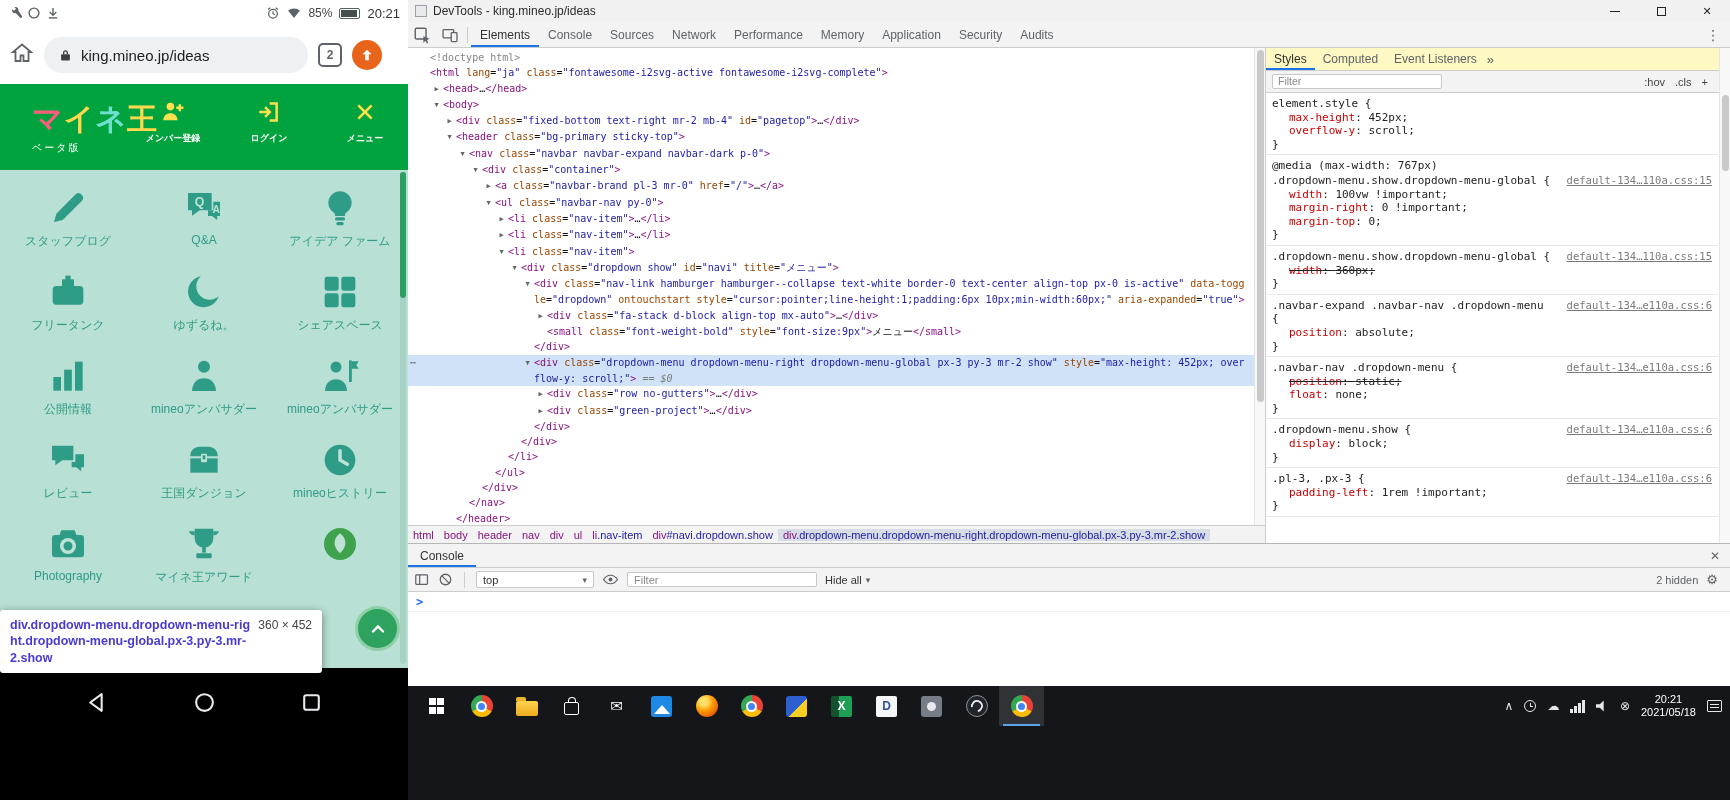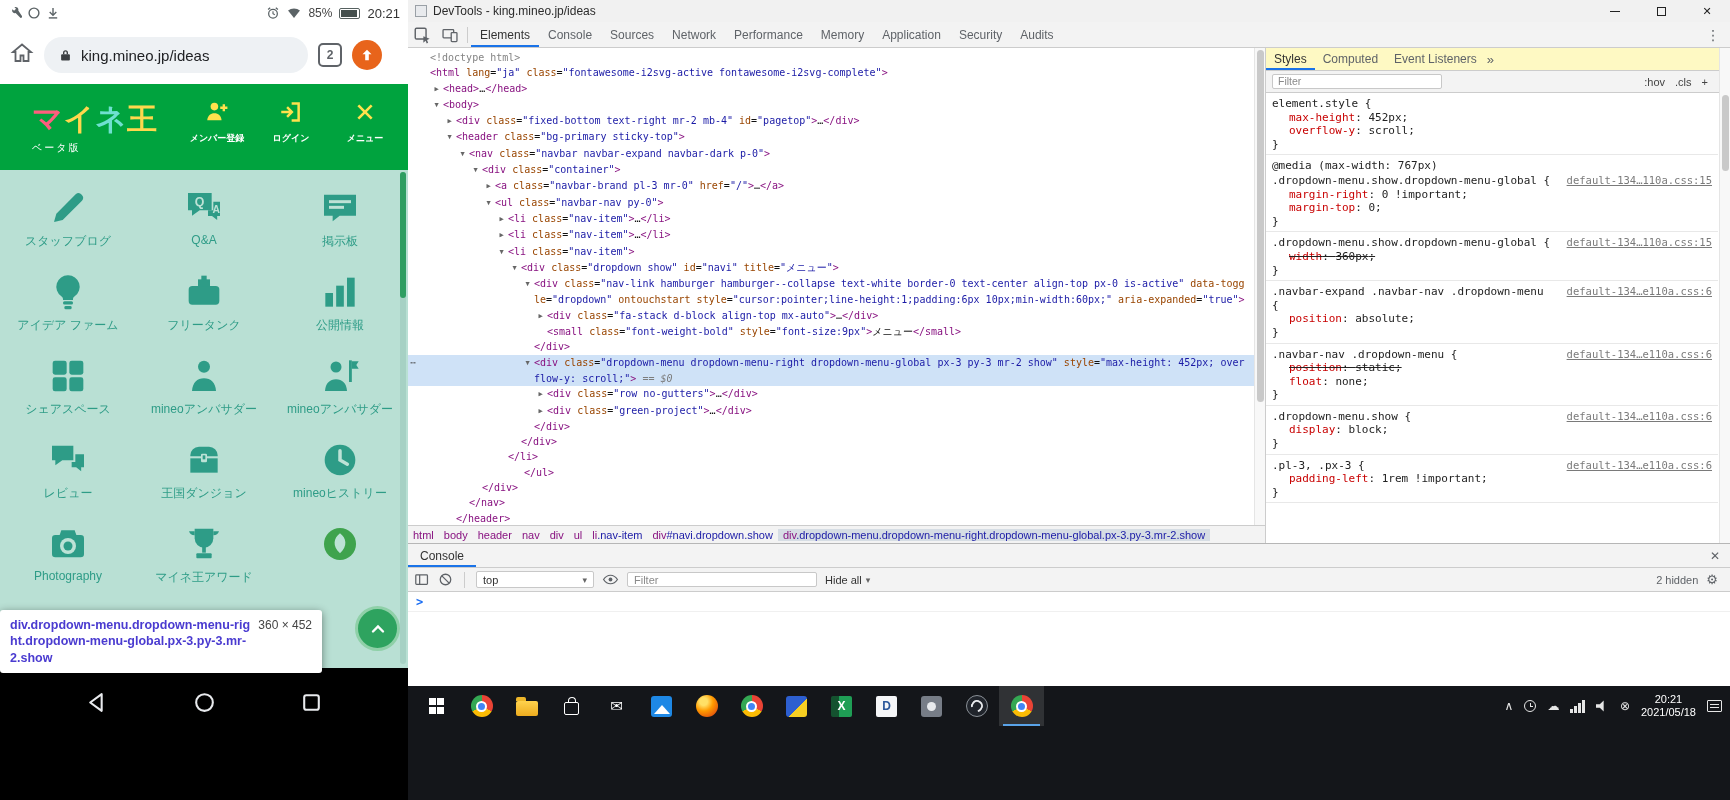--- a/index.html
+++ b/index.html
@@ -22,21 +22,21 @@
 .url-pill{width:264px;height:36px;border-radius:18px;background:#eef1f4;display:flex;align-items:center;gap:8px;padding:0 14px}
 .url-pill svg{width:15px;height:15px;fill:#3c4043;flex:0 0 auto}
 .url-txt{font-size:15px;color:#202124;white-space:nowrap}
 .tabbox{width:24px;height:24px;border:2px solid #5f6368;border-radius:5px;display:flex;align-items:center;justify-content:center;font-size:12px;font-weight:bold;color:#5f6368}
 .upd{width:30px;height:30px;border-radius:50%;background:#e8641b;display:flex;align-items:center;justify-content:center}
 .upd svg{width:18px;height:18px;fill:#fff}
 .p-header{height:86px;background:#00a33e;position:relative;display:flex;align-items:center}
 .logo{margin-left:32px}
 .logo-chars span{font-size:30px;font-weight:bold;letter-spacing:1px}
 .logo-sub{color:#fff;font-size:10px;margin-top:1px;letter-spacing:2px}
-.hacts{position:absolute;right:8px;top:15px;display:flex;gap:4px}
+.hacts{position:absolute;right:8px;top:15px;display:flex;gap:26px}
 .hact{width:70px;text-align:center}
 .hact svg{width:26px;height:26px;fill:#ffe14d}
 .hlabel{display:block;color:#fff;font-size:9px;font-weight:bold;margin-top:3px;white-space:nowrap}
 .p-menu{position:absolute;top:170px;left:0;width:408px;height:498px;background:#b9e0d4;display:grid;grid-template-columns:repeat(3,1fr);align-content:start;padding-top:10px;overflow:hidden}
 .mcell{height:84px;display:flex;flex-direction:column;align-items:center;padding-top:8px}
 .mcell svg{width:40px;height:40px}
 .mlabel{font-size:12px;color:#2e9c87;margin-top:5px;white-space:nowrap}
 .p-scroll{position:absolute;top:172px;right:2px;width:6px;height:492px;background:rgba(0,80,55,.10);border-radius:3px;z-index:3}
 .p-scroll i{position:absolute;top:0;left:0;width:6px;height:126px;background:#2f9e62;border-radius:3px}
 .p-fab{position:absolute;left:355px;top:606px;width:45px;height:45px;border-radius:50%;background:#2ea35f;border:3px solid #8fd0a8;display:flex;align-items:center;justify-content:center;z-index:4}
@@ -232,58 +232,56 @@
           <svg viewBox="0 0 24 24" fill="#2e9c87">
             <path d="M2.4 3h14.2v10.4H9.4L4.8 16.6v-3.2H2.4z"></path>
             <path d="M17.6 8.2h4v8.6h-1.7v2.4l-3.1-2.4h-2.4v-3.4h3.2z"></path>
             <text x="9.4" y="10.8" font-size="7.4" font-weight="bold" text-anchor="middle" fill="#bde2d6">Q</text>
             <text x="19.4" y="14.8" font-size="6.2" font-weight="bold" text-anchor="middle" fill="#bde2d6">A</text>
           </svg>
           <span class="mlabel">Q&amp;A</span>
         </div>
         <div class="mcell">
           <svg viewBox="0 0 24 24" fill="#2e9c87">
-            <path d="M2.4 4h19.2v12.6h-9.8l-4.2 3.4v-3.4H2.4z"></path>
-            <rect x="5.4" y="7.3" width="13.2" height="1.8" fill="#bde2d6"></rect>
-            <rect x="5.4" y="10.7" width="9" height="1.8" fill="#bde2d6"></rect>
-          </svg>
-          <span class="mlabel">掲示板</span>
-        </div>
-        <div class="mcell">
-          <svg viewBox="0 0 24 24" fill="#2e9c87">
             <path d="M12 2a6.9 6.9 0 00-4 12.6c.7.5 1 1.1 1 1.8v.4h6v-.4c0-.7.3-1.3 1-1.8A6.9 6.9 0 0012 2z"></path>
             <rect x="9" y="17.6" width="6" height="1.9" rx=".9"></rect>
             <rect x="9.8" y="20.4" width="4.4" height="1.9" rx=".9"></rect>
           </svg>
           <span class="mlabel">アイデア ファーム</span>
         </div>
         <div class="mcell">
           <svg viewBox="0 0 24 24" fill="#2e9c87">
             <rect x="2.8" y="8.4" width="18.4" height="11.2" rx="2.2"></rect>
             <path d="M8.4 4.4h7.2v4.4H8.4z"></path>
             <rect x="10.4" y="2.2" width="3.2" height="2.6"></rect>
           </svg>
           <span class="mlabel">フリータンク</span>
         </div>
         <div class="mcell">
           <svg viewBox="0 0 24 24" fill="#2e9c87">
-            <rect x="3.2" y="12.6" width="4.6" height="8.2"></rect>
-            <rect x="9.7" y="8.2" width="4.6" height="12.6"></rect>
-            <rect x="16.2" y="3.4" width="4.6" height="17.4"></rect>
-          </svg>
-          <span class="mlabel">公開情報</span>
+            <path d="M20.8 14.6A9.4 9.4 0 1110.1 2.5a7.6 7.6 0 0010.7 12.1z"></path>
+          </svg>
+          <span class="mlabel">ゆずるね。</span>
         </div>
         <div class="mcell">
           <svg viewBox="0 0 24 24" fill="#2e9c87">
             <rect x="2.8" y="2.8" width="8.4" height="8.4" rx="1.4"></rect>
             <rect x="12.8" y="2.8" width="8.4" height="8.4" rx="1.4"></rect>
             <rect x="2.8" y="12.8" width="8.4" height="8.4" rx="1.4"></rect>
             <rect x="12.8" y="12.8" width="8.4" height="8.4" rx="1.4"></rect>
           </svg>
           <span class="mlabel">シェアスペース</span>
+        </div>
+        <div class="mcell">
+          <svg viewBox="0 0 24 24" fill="#2e9c87">
+            <rect x="3.2" y="12.6" width="4.6" height="8.2"></rect>
+            <rect x="9.7" y="8.2" width="4.6" height="12.6"></rect>
+            <rect x="16.2" y="3.4" width="4.6" height="17.4"></rect>
+          </svg>
+          <span class="mlabel">公開情報</span>
         </div>
         <div class="mcell">
           <svg viewBox="0 0 24 24" fill="#2e9c87">
             <circle cx="12" cy="6.4" r="3.6"></circle>
             <path d="M4.8 21c.3-5 3.1-7.6 7.2-7.6s6.9 2.6 7.2 7.6z"></path>
           </svg>
           <span class="mlabel">mineoアンバサダー</span>
         </div>
         <div class="mcell">
           <svg viewBox="0 0 24 24" fill="#2e9c87">
@@ -439,21 +437,21 @@
               <div class="tline" style="padding-left: 126px;"><span class="arr">▼</span><span class="ctag">&lt;div</span> <span class="cattr">class</span>=<span class="cval">"nav-link hamburger hamburger--collapse text-white border-0 text-center align-top px-0 is-active"</span> <span class="cattr">data-toggle</span>=<span class="cval">"dropdown"</span> <span class="cattr">ontouchstart</span> <span class="cattr">style</span>=<span class="cval">"cursor:pointer;line-height:1;padding:6px 10px;min-width:60px;"</span> <span class="cattr">aria-expanded</span>=<span class="cval">"true"</span><span class="ctag">&gt;</span></div>
               <div class="tline" style="padding-left: 139px;"><span class="arr">▶</span><span class="ctag">&lt;div</span> <span class="cattr">class</span>=<span class="cval">"fa-stack d-block align-top mx-auto"</span><span class="ctag">&gt;</span>…<span class="ctag">&lt;/div</span><span class="ctag">&gt;</span></div>
               <div class="tline" style="padding-left: 139px;"><span class="ctag">&lt;small</span> <span class="cattr">class</span>=<span class="cval">"font-weight-bold"</span> <span class="cattr">style</span>=<span class="cval">"font-size:9px"</span><span class="ctag">&gt;</span>メニュー<span class="ctag">&lt;/small</span><span class="ctag">&gt;</span></div>
               <div class="tline" style="padding-left: 126px;"><span class="ctag">&lt;/div</span><span class="ctag">&gt;</span></div>
               <div class="tline sel" style="padding-left: 126px;"><span class="gdots">⋯</span><span class="arr">▼</span><span class="ctag">&lt;div</span> <span class="cattr">class</span>=<span class="cval">"dropdown-menu dropdown-menu-right dropdown-menu-global px-3 py-3 mr-2 show"</span> <span class="cattr">style</span>=<span class="cval">"max-height: 452px; overflow-y: scroll;"</span><span class="ctag">&gt;</span> <span class="ceq">== $0</span></div>
               <div class="tline" style="padding-left: 139px;"><span class="arr">▶</span><span class="ctag">&lt;div</span> <span class="cattr">class</span>=<span class="cval">"row no-gutters"</span><span class="ctag">&gt;</span>…<span class="ctag">&lt;/div</span><span class="ctag">&gt;</span></div>
               <div class="tline" style="padding-left: 139px;"><span class="arr">▶</span><span class="ctag">&lt;div</span> <span class="cattr">class</span>=<span class="cval">"green-project"</span><span class="ctag">&gt;</span>…<span class="ctag">&lt;/div</span><span class="ctag">&gt;</span></div>
               <div class="tline" style="padding-left: 126px;"><span class="ctag">&lt;/div</span><span class="ctag">&gt;</span></div>
               <div class="tline" style="padding-left: 113px;"><span class="ctag">&lt;/div</span><span class="ctag">&gt;</span></div>
               <div class="tline" style="padding-left: 100px;"><span class="ctag">&lt;/li</span><span class="ctag">&gt;</span></div>
-              <div class="tline" style="padding-left: 87px; margin-left: 29px;"><span class="ctag">&lt;/ul</span><span class="ctag">&gt;</span></div>
+              <div class="tline" style="padding-left: 87px;"><span class="ctag">&lt;/ul</span><span class="ctag">&gt;</span></div>
               <div class="tline" style="padding-left: 74px;"><span class="ctag">&lt;/div</span><span class="ctag">&gt;</span></div>
               <div class="tline" style="padding-left: 61px;"><span class="ctag">&lt;/nav</span><span class="ctag">&gt;</span></div>
               <div class="tline" style="padding-left: 48px;"><span class="ctag">&lt;/header</span><span class="ctag">&gt;</span></div>
             </div>
           <div class="el-sb">
               <i></i>
             </div>
           <div class="dt-crumbs" id="crumbs">
               <span class="crumb"><span class="cr-tag">html</span><span class="cr-rest"></span></span>
               <span class="crumb"><span class="cr-tag">body</span><span class="cr-rest"></span></span>
@@ -486,20 +484,21 @@
           <div class="st-rules" id="stylesRules">
               <div class="srule">
                 <div><span class="ssel">element.style {</span></div>
                 <div class="sprop"><span class="pname">max-height</span>: <span class="pval">452px</span>;</div>
                 <div class="sprop"><span class="pname">overflow-y</span>: <span class="pval">scroll</span>;</div>
                 <div>}</div>
               </div>
               <div class="srule">
                 <div class="smedia">@media (max-width: 767px)</div>
                 <div><span class="slink">default-134…110a.css:15</span><span class="ssel">.dropdown-menu.show.dropdown-menu-global {</span></div>
+                <div class="sprop"><span class="pname">width</span>: <span class="pval">100vw !important</span>;</div>
                 <div class="sprop"><span class="pname">margin-right</span>: <span class="pval">0 !important</span>;</div>
                 <div class="sprop"><span class="pname">margin-top</span>: <span class="pval">0</span>;</div>
                 <div>}</div>
               </div>
               <div class="srule">
                 <div><span class="slink">default-134…110a.css:15</span><span class="ssel">.dropdown-menu.show.dropdown-menu-global {</span></div>
                 <div class="sprop struck"><span class="pname">width</span>: <span class="pval">360px</span>;</div>
                 <div>}</div>
               </div>
               <div class="srule">

